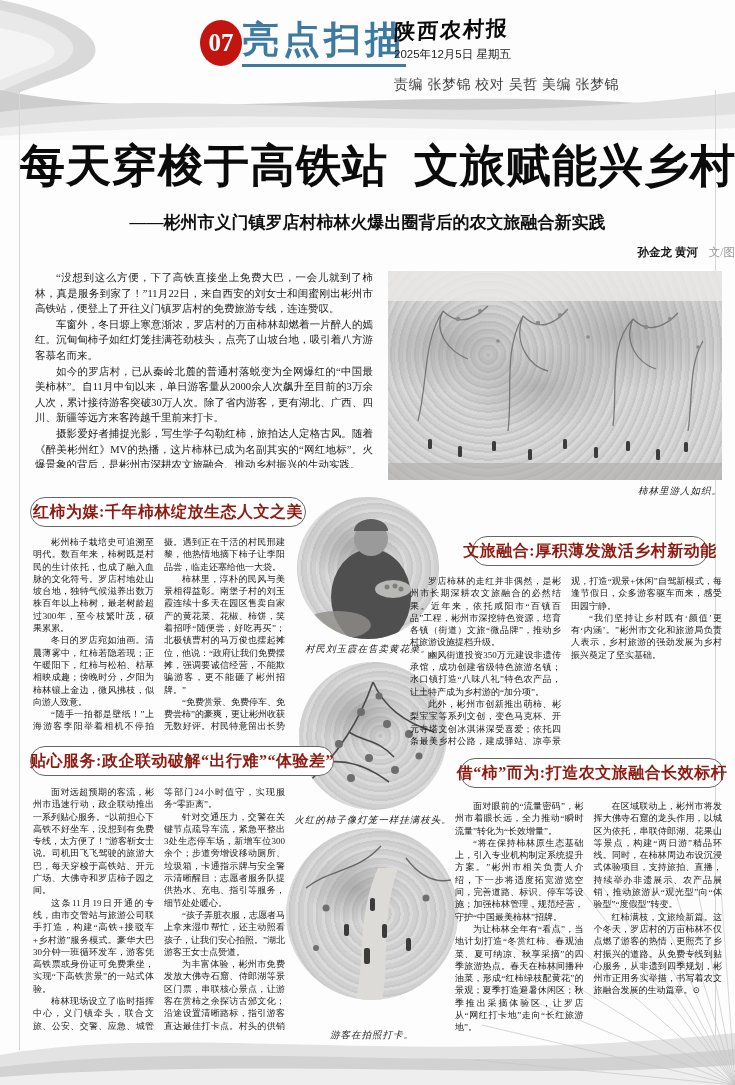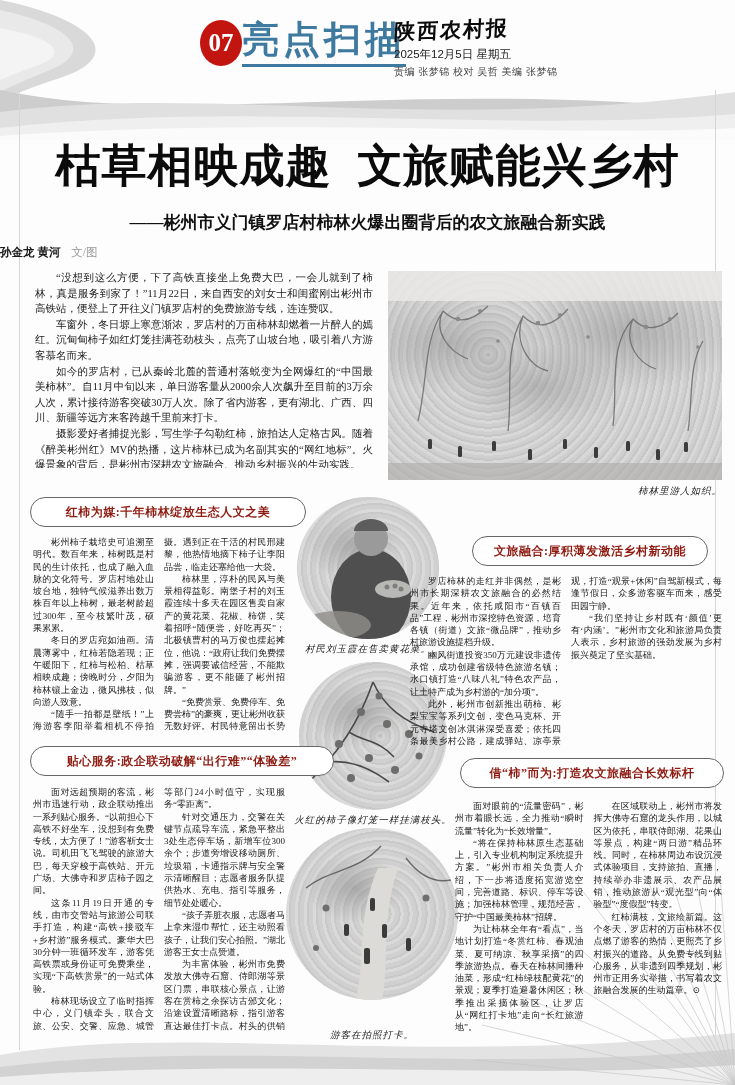--- a/index.html
+++ b/index.html
@@ -13,46 +13,46 @@
   .header-block{left:200px;top:20px;display:flex;align-items:center;}
   .page-num{width:42px;height:46px;border-radius:50%;background:#c3150f;color:#fff;
             display:flex;align-items:center;justify-content:center;
             font-size:25px;font-weight:bold;font-family:"Liberation Serif",serif;}
   .section-name{font-size:37px;font-weight:bold;color:#3e7aa0;letter-spacing:4px;
                 border-bottom:3px solid #3e7aa0;padding-bottom:3px;line-height:1.1;}
   .masthead-block{left:394px;top:16px;width:330px;}
   .masthead{display:inline-block;font-size:21px;font-weight:900;letter-spacing:2px;
             transform:rotate(-2deg) skewX(-5deg);color:#0a0a0a;}
   .dateline{font-size:11.5px;color:#222;margin-top:3px;font-family:"Liberation Sans",sans-serif;}
-  .staffline{font-size:10px;color:#444;margin-top:3px;font-family:"Liberation Sans",sans-serif;letter-spacing:0.5px;}
+  .staffline{font-size:14px;color:#444;margin-top:14px;font-family:"Liberation Sans",sans-serif;letter-spacing:0.5px;}
 
   
   .headline{left:20px;top:136px;width:695px;text-align:center;font-size:45px;font-weight:bold;
             color:#0b0b0b;letter-spacing:1px;white-space:nowrap;}
   .headline .gap{display:inline-block;width:26px;}
   .subtitle{left:60px;top:211px;width:615px;text-align:center;font-size:17px;font-weight:bold;color:#111;}
-  .byline{left:0;top:245px;width:735px;text-align:left;font-size:11.5px;}
+  .byline{left:0;top:245px;width:735px;text-align:right;font-size:11.5px;}
   .byline .authors{font-weight:bold;}
   .byline .role{color:#999;margin-left:8px;}
 
   
   .intro{left:35px;top:270px;width:338px;height:198px;font-size:10.5px;line-height:15.6px;
          text-align:justify;overflow:hidden;}
   .intro p,.cols p{margin:0;text-indent:2em;}
   .cols{column-count:2;column-gap:10px;column-fill:auto;font-size:9px;line-height:12.3px;
         text-align:justify;overflow:hidden;}
   .sec1{left:33px;top:536px;width:252px;height:208px;}
   .sec2{left:410px;top:575px;width:312px;height:176px;}
   .sec3{left:33px;top:786px;width:252px;height:254px;}
   .sec4{left:455px;top:800px;width:267px;height:242px;}
 
   
   .secbox{border:1px solid #666;border-radius:15px;background:#fff;
           display:flex;align-items:center;justify-content:center;
-          font-size:12px;font-weight:bold;color:#8e1c12;letter-spacing:0.5px;white-space:nowrap;}
+          font-size:16px;font-weight:bold;color:#8e1c12;letter-spacing:0.5px;white-space:nowrap;}
   .box1{left:30px;top:497px;width:274px;height:28px;}
   .box2{left:472px;top:536px;width:234px;height:28px;}
   .box3{left:30px;top:746px;width:302px;height:28px;}
   .box4{left:460px;top:758px;width:262px;height:28px;}
 
   
   .photo-main{left:388px;top:271px;width:334px;height:209px;overflow:hidden;
      background:
        radial-gradient(ellipse 140px 70px at 18% 35%, rgba(150,150,150,.55), transparent 70%),
        radial-gradient(ellipse 160px 80px at 72% 30%, rgba(140,140,140,.5), transparent 70%),
@@ -102,21 +102,21 @@
     <div class="page-num">07</div>
     <div class="section-name">亮点扫描</div>
   </div>
   <div class="abs content masthead-block">
     <span class="masthead">陕西农村报</span>
     <div class="dateline">2025年12月5日 星期五</div>
     <div class="staffline">责编 张梦锦  校对 吴哲  美编 张梦锦</div>
   </div>
 
   <div class="abs content headline">
-    <span>枯草相映成趣</span><span class="gap"></span><span>文旅赋能兴乡村</span>
+    <span>每天穿梭于高铁站</span><span class="gap"></span><span>文旅赋能兴乡村</span>
   </div>
   <div class="abs content subtitle">——彬州市义门镇罗店村柿林火爆出圈背后的农文旅融合新实践</div>
   <div class="abs content byline">
     <span class="authors">孙金龙  黄河</span>
     <span class="role">文/图</span>
   </div>
 
   <div class="abs content intro">
       <p>“没想到这么方便，下了高铁直接坐上免费大巴，一会儿就到了柿林，真是服务到家了！”11月22日，来自西安的刘女士和闺蜜刚出彬州市高铁站，便登上了开往义门镇罗店村的免费旅游专线，连连赞叹。</p>
       <p>车窗外，冬日塬上寒意渐浓，罗店村的万亩柿林却燃着一片醉人的嫣红。沉甸甸柿子如红灯笼挂满苍劲枝头，点亮了山坡台地，吸引着八方游客慕名而来。</p>

